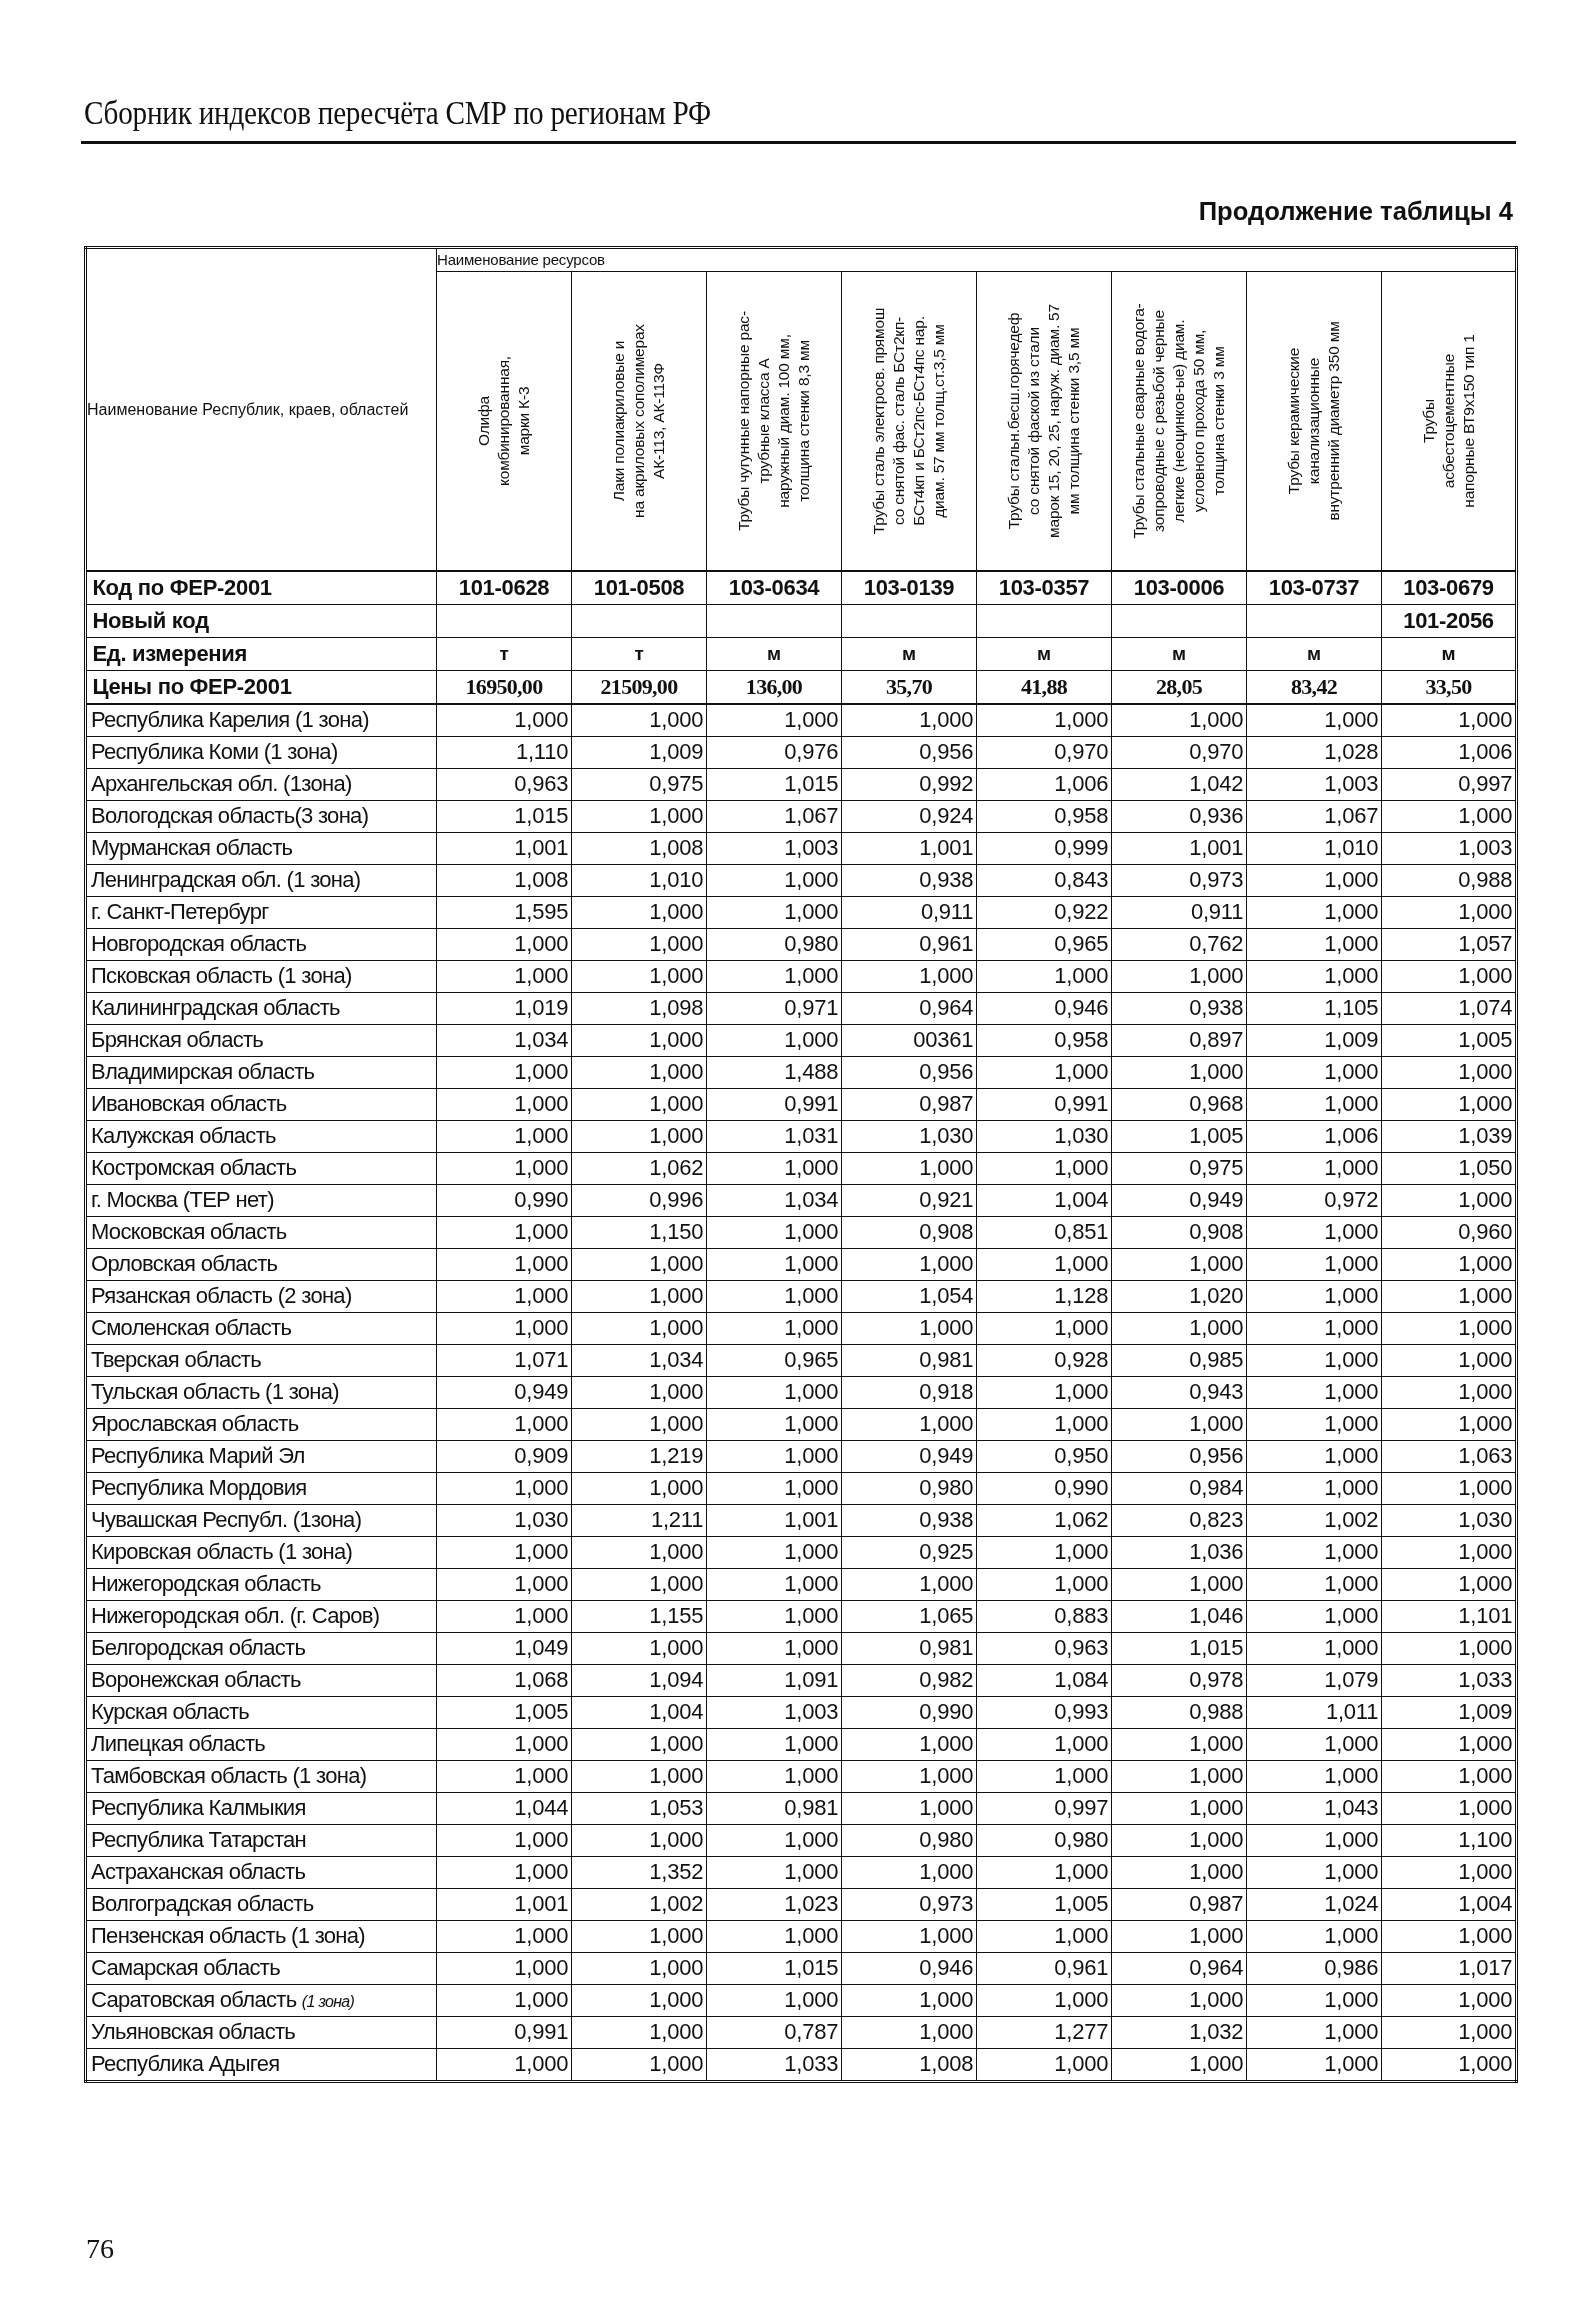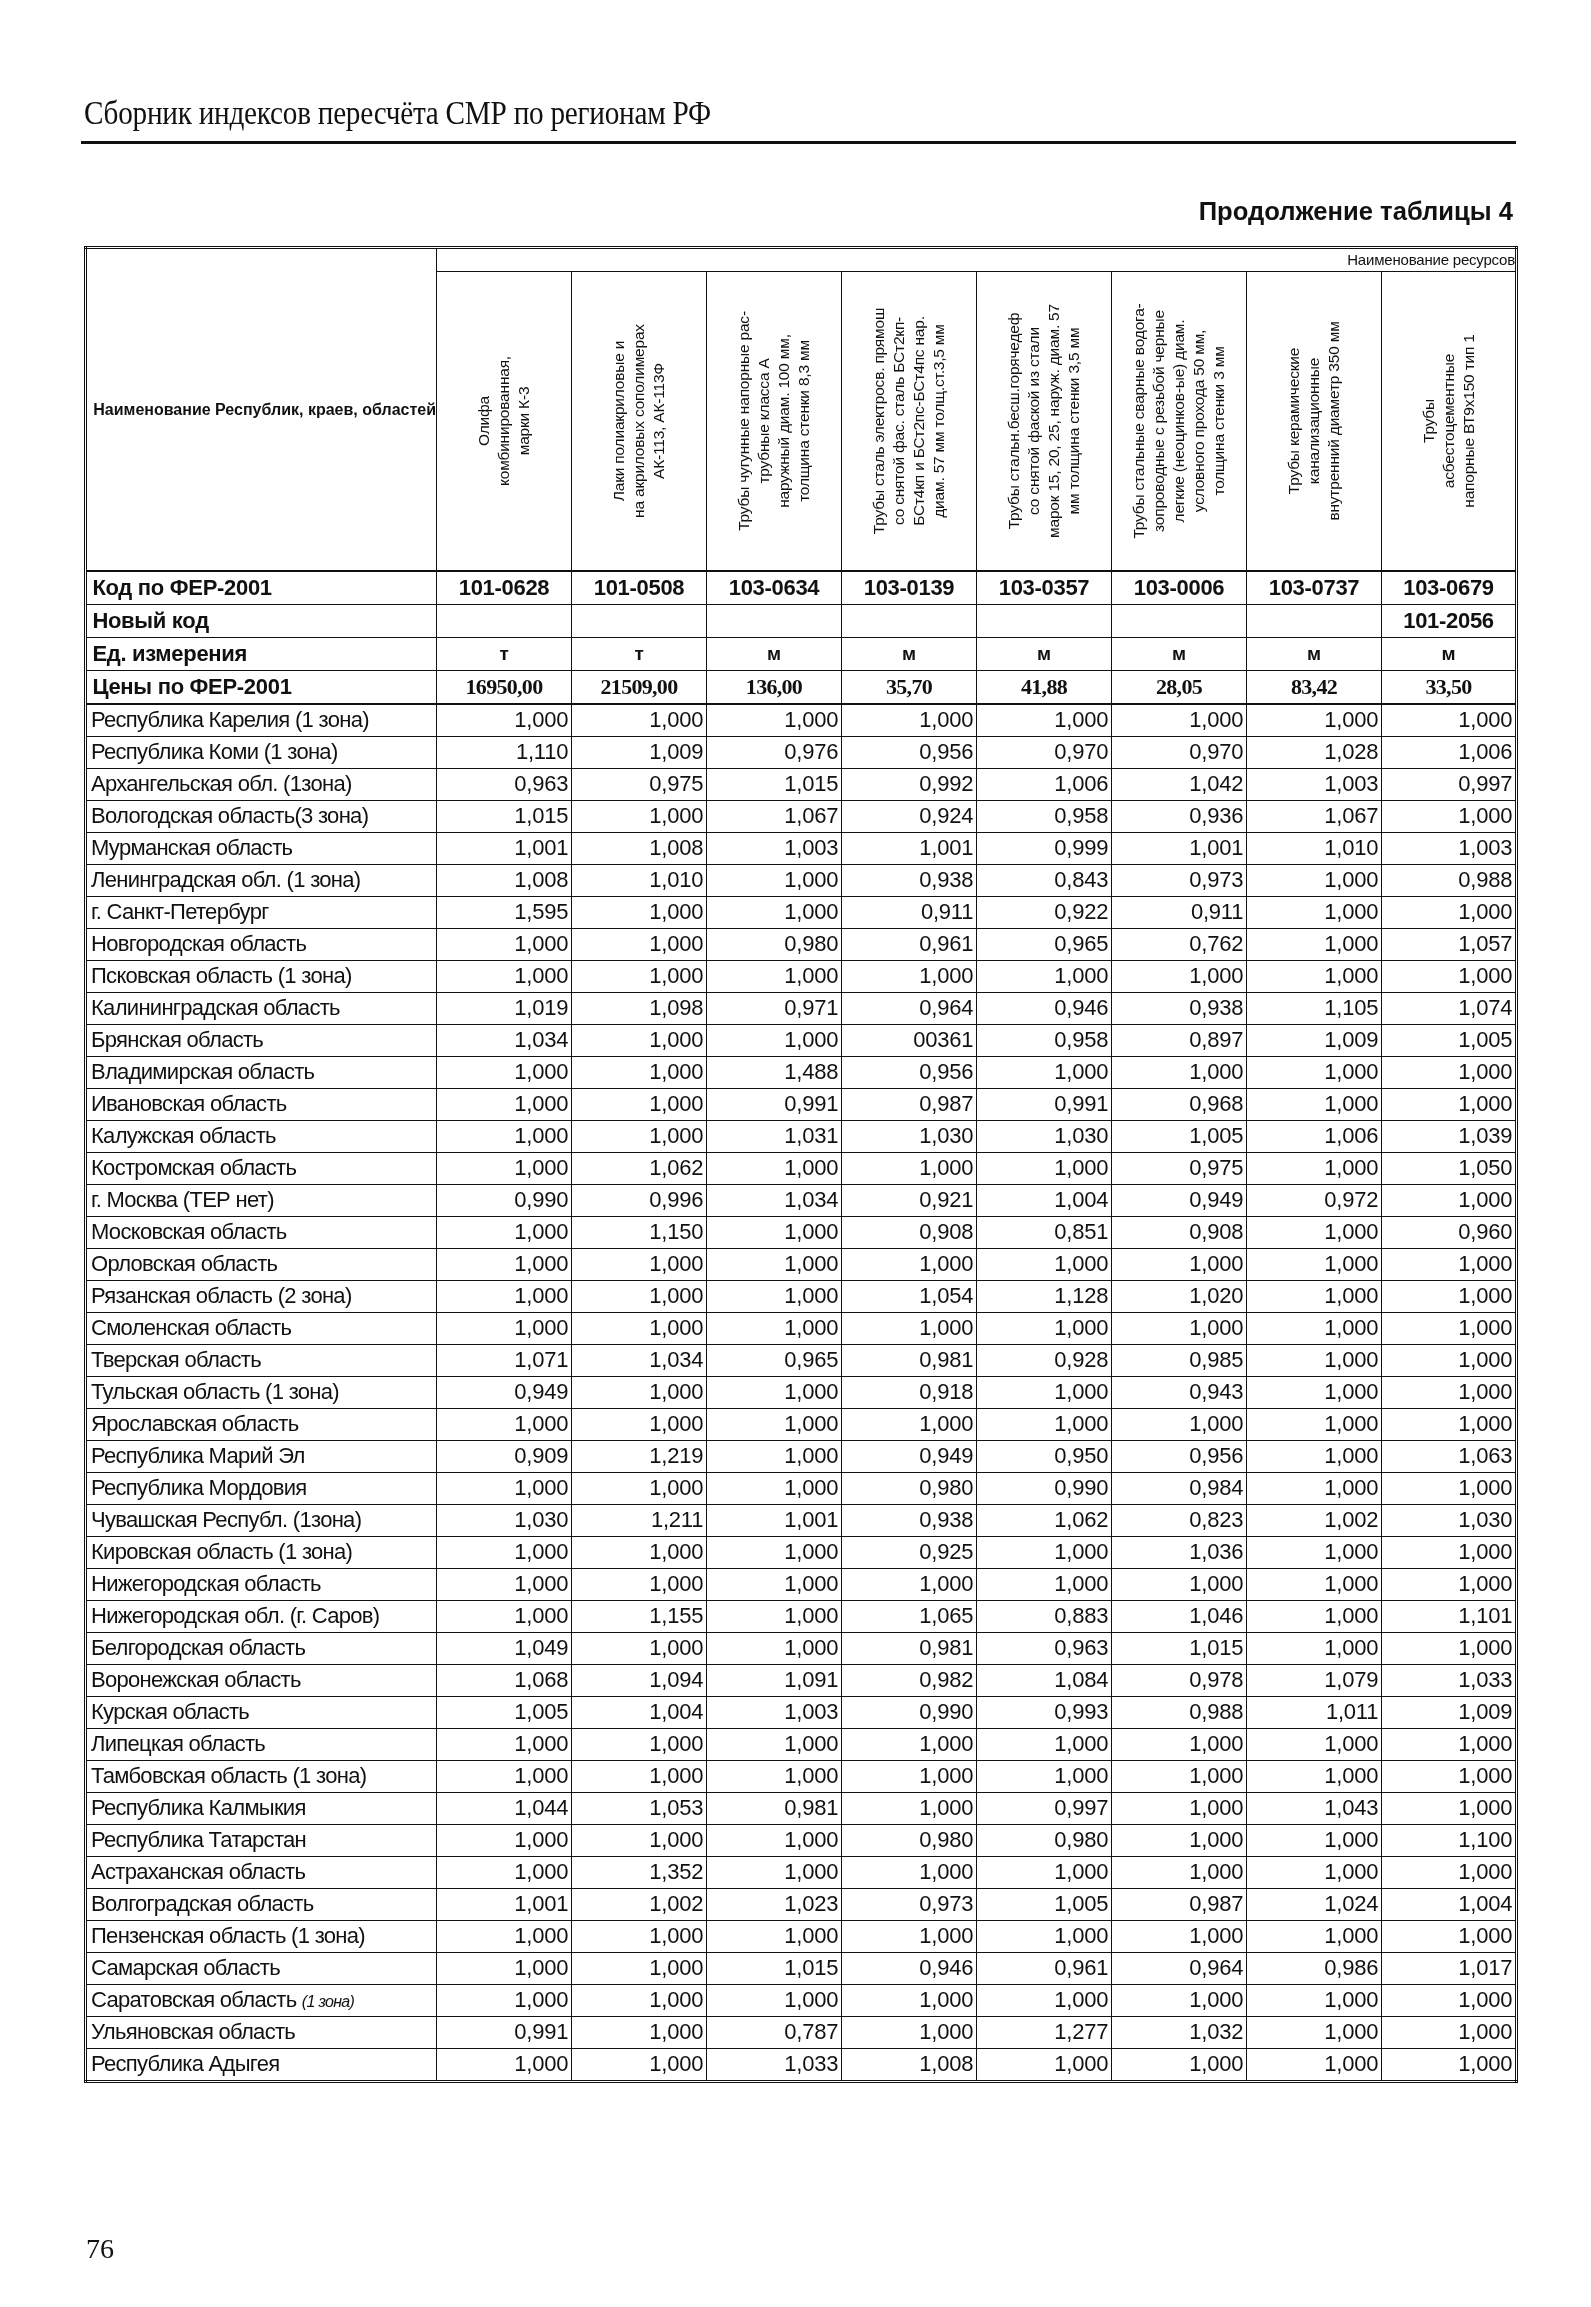--- a/index.html
+++ b/index.html
@@ -21,24 +21,24 @@
   table.main {
     position:absolute; left:84px; top:246px;
     border-collapse:collapse; table-layout:fixed;
     border:3.4px double #111;
     font-family:"Liberation Sans", sans-serif;
   }
   table.main td, table.main th { border:1.3px solid #111; padding:0; overflow:hidden; }
   .col-name { width:351px; }
   .col-val  { width:135px; }
   th.group {
-    height:21.6px; font-weight:normal; font-size:15px; text-align:right;
+    height:21.6px; font-weight:normal; font-size:15px; text-align:left;
     transform-origin:center; letter-spacing:-0.2px;
   }
-  th.corner { font-weight:bold; font-size:16px; text-align:right; vertical-align:middle; line-height:21.6px; }
+  th.corner { font-weight:normal; font-size:16px; text-align:left; vertical-align:middle; line-height:21.6px; }
   th.vhead { height:298px; font-weight:normal; position:relative; }
   .vtext {
     position:absolute; left:50%; top:50%;
     width:290px; transform:translate(-50%,-50%) rotate(-90deg);
     text-align:center; font-size:15.5px; line-height:20px; letter-spacing:-0.2px;
   }
   tr.code td { height:32px; font-weight:bold; font-size:22px; }
   tr.code td.lbl { padding-left:5.4px; text-align:left; transform-origin:left; letter-spacing:-0.3px; }
   tr.code td.v { text-align:center; letter-spacing:-0.3px; }
   tr.price td.v { font-family:"Liberation Serif", serif; font-weight:bold; font-size:22px; letter-spacing:-0.7px; }

